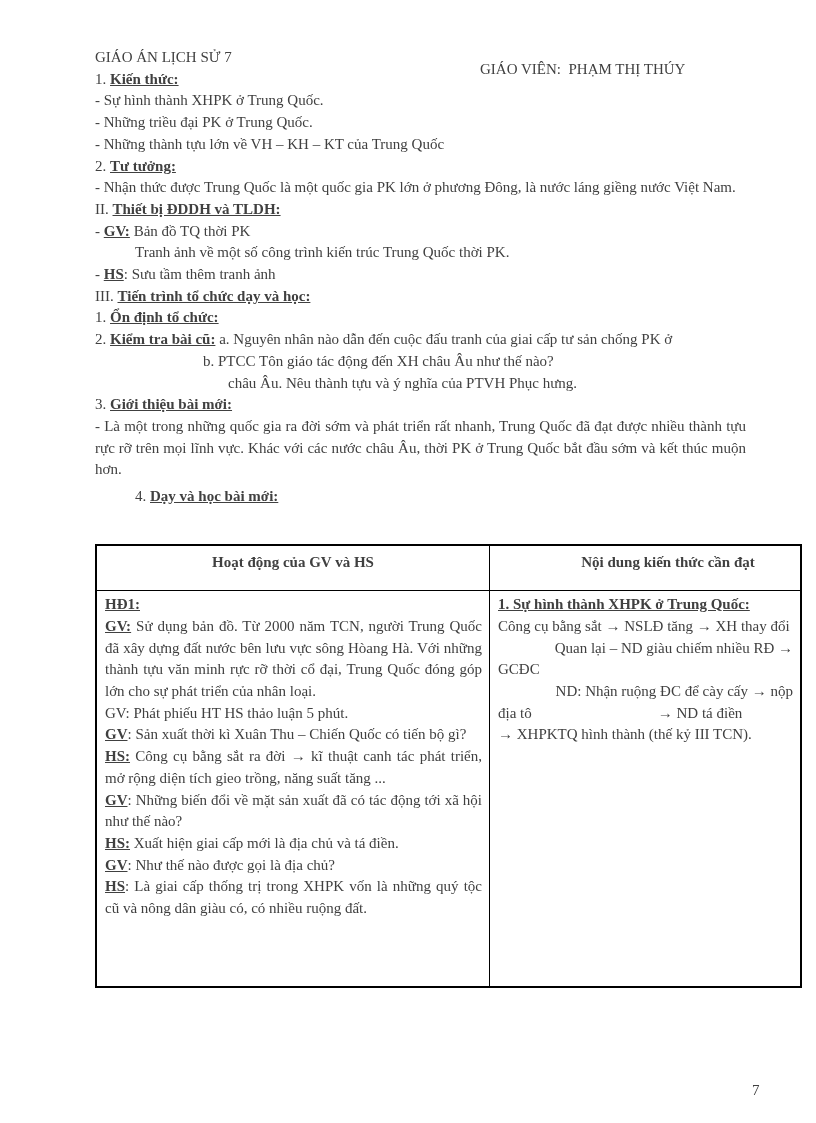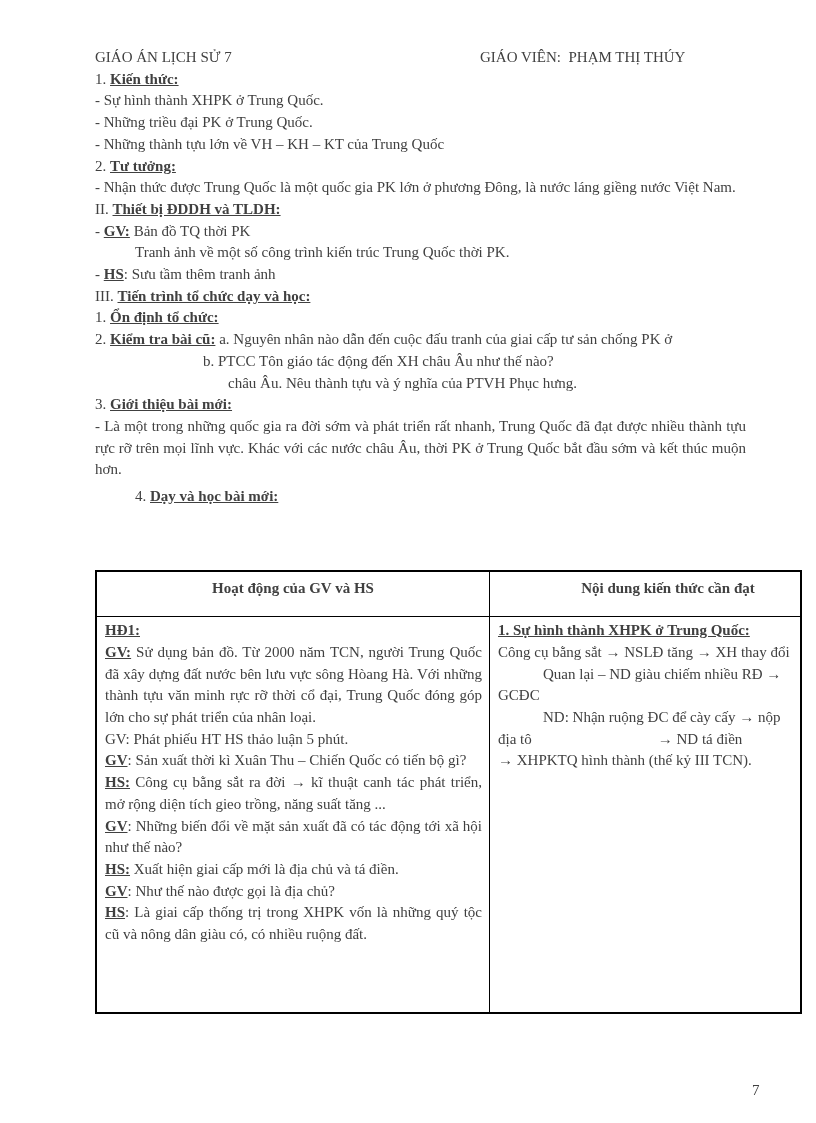--- a/index.html
+++ b/index.html
@@ -5,40 +5,40 @@
   * { margin:0; padding:0; box-sizing:border-box; }
   html,body { background:#ffffff; }
   .page {
     position:relative; width:816px; height:1123px; background:#ffffff;
     font-family:"Liberation Serif","DejaVu Serif",serif;
     font-size:15px; color:#404040;
   }
   .content { position:absolute; left:95px; top:47px; width:651px; }
   .ln { line-height:21.7px; min-height:21.7px; }
   .hdr { position:relative; }
-  .hdr-right { position:absolute; left:385px; top:0; white-space:pre; }
+  .hdr-right { position:absolute; left:385px; top:12px; white-space:pre; }
   .bu { font-weight:bold; text-decoration:underline; }
   .just { text-align:justify; }
   .ind40 { padding-left:40px; }
   .ind133 { padding-left:133px; }
   .ind108 { padding-left:108px; }
   .mt5 { margin-top:5px;margin-left:40px; }
   table.doc-table {
     border-collapse:collapse; table-layout:fixed; width:707px;
-    margin-top:62px; border:2px solid #000;
+    margin-top:36px; border:2px solid #000;
   }
   .doc-table th, .doc-table td { border:1px solid #000; }
   th.h-left { width:384px; }
   th.h-right { width:304px;padding-left:46px; }
   .doc-table th {
     height:46px; font-weight:bold; text-align:center;
     vertical-align:top; padding-top:8px; font-size:15px;
   }
   .doc-table td { vertical-align:top; padding:3px 7px 6px 8px; height:396px; }
-  .cr .ind45 { padding-left:45px; }
+  .cr .ind45 { padding-left:45px;text-align:right; }
   .gap-left { margin-left:126px; }
   .pagenum { position:absolute; left:752px; top:1082px; }
 </style>
 </head>
 <body>
 
 <div class="page">
   <div class="content">
 
     <div class="ln hdr">

